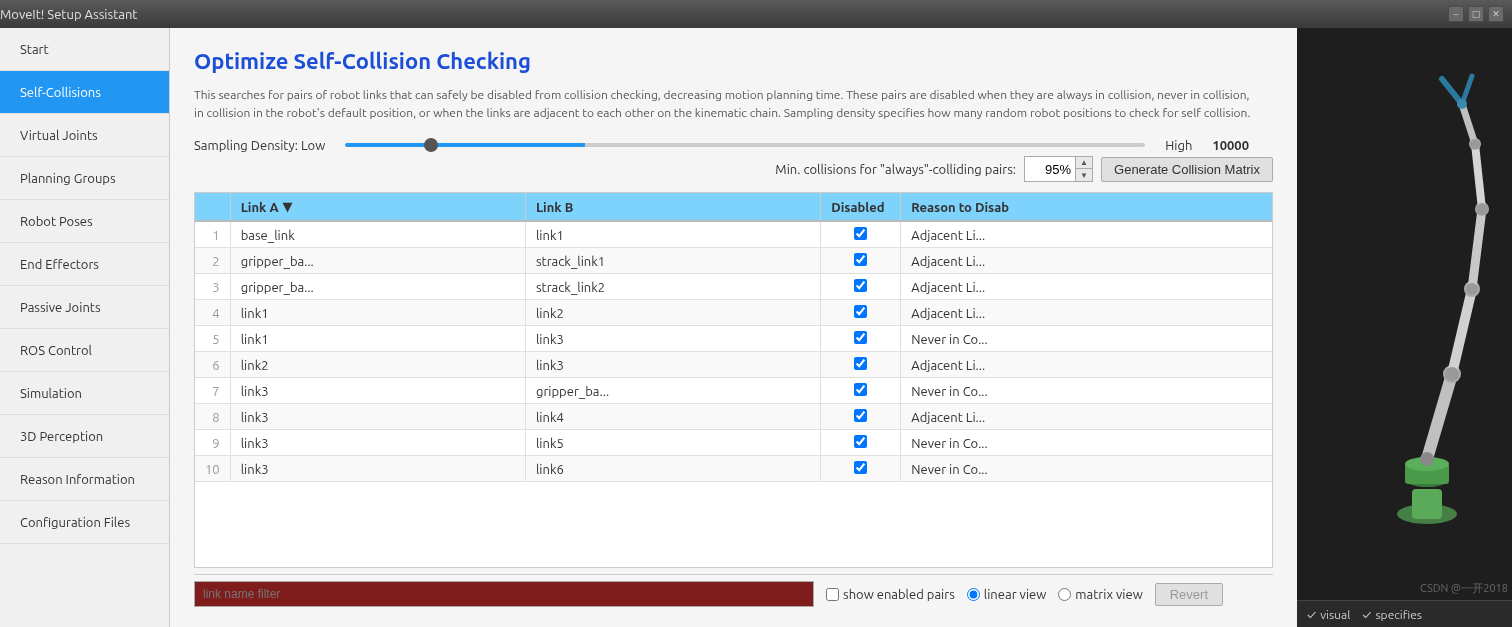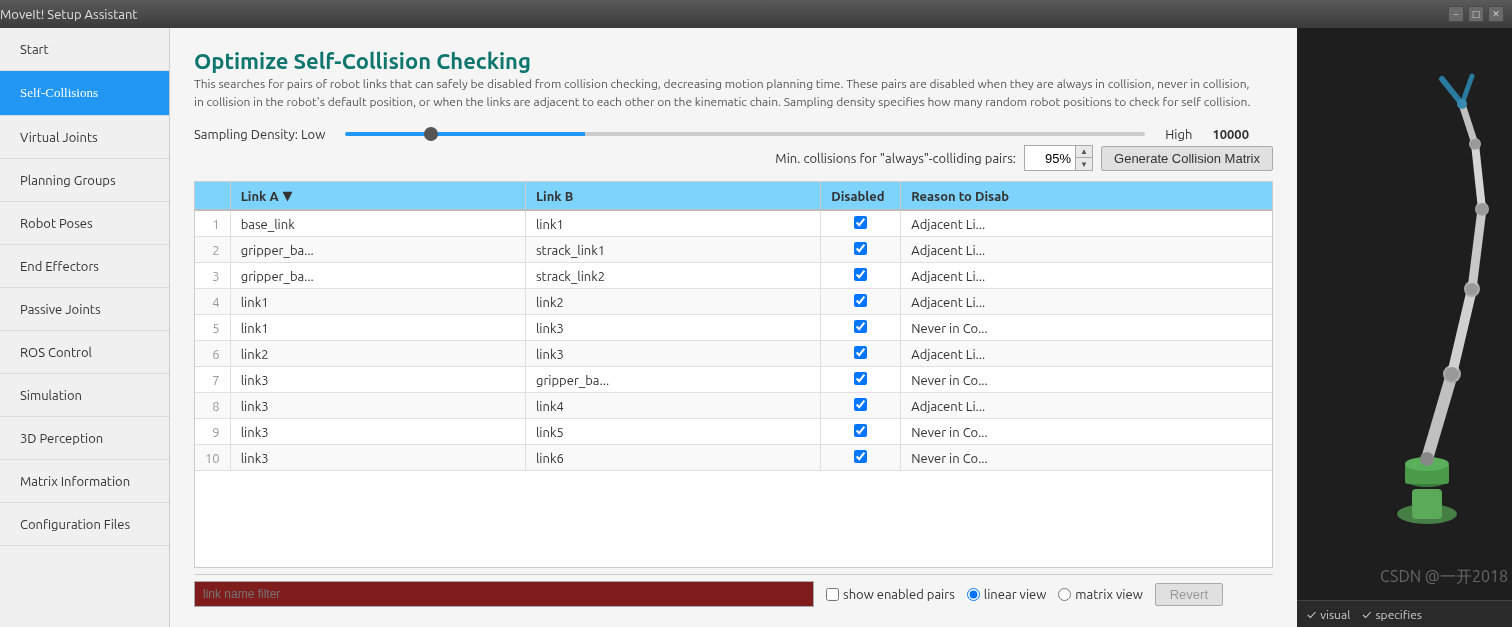--- a/index.html
+++ b/index.html
@@ -57,36 +57,35 @@
     .sidebar-item {
       padding: 14px 20px;
       border-bottom: 1px solid #ddd;
       cursor: pointer;
       color: #333;
       font-size: 13px;
     }
     .sidebar-item.active {
       background: #2196F3;
       color: white;
-      font-family: Liberation Serif, serif;
     }
     
     .content-area {
       flex: 1;
       background: #f5f5f5;
       padding: 20px 24px;
       overflow-y: auto;
       display: flex;
       flex-direction: column;
     }
     .page-title {
       font-size: 22px;
       font-weight: bold;
-      color: #0f766e;
-      margin-bottom: 2px;
+      color: #1d4ed8;
+      margin-bottom: 13px;
     }
     .page-description {
       font-size: 12px;
       color: #555;
       line-height: 1.5;
       margin-bottom: 16px;
       max-width: 1060px;
     }
     
     .sampling-row {
@@ -303,23 +302,23 @@
       gap: 4px;
       color: #ccc;
       font-size: 12px;
     }
     .checkmark-box {
       color: #ccc;
       font-size: 13px;
     }
     .watermark {
       position: absolute;
-      bottom: 12px;
+      bottom: 4px;
       right: 4px;
-      font-size: 16px;
+      font-size: 11px;
       color: #666;
     }
   </style>
 </head>
 <body>
 
 <div class="titlebar">
   <span>MoveIt! Setup Assistant</span>
   <div class="titlebar-buttons">
     <div class="titlebar-btn">–</div>
@@ -355,21 +354,21 @@
     <div class="sidebar-item">
       <span>ROS Control</span>
     </div>
     <div class="sidebar-item">
       <span>Simulation</span>
     </div>
     <div class="sidebar-item">
       <span>3D Perception</span>
     </div>
     <div class="sidebar-item">
-      <span>Matrix Information</span>
+      <span>Reason Information</span>
     </div>
     <div class="sidebar-item">
       <span>Configuration Files</span>
     </div>
   </div>
 
   <div class="content-area">
     <div class="page-title">Optimize Self-Collision Checking</div>
     <div class="page-description">This searches for pairs of robot links that can safely be disabled from collision checking, decreasing motion planning time. These pairs are disabled when they are always in collision, never in collision, in collision in the robot's default position, or when the links are adjacent to each other on the kinematic chain. Sampling density specifies how many random robot positions to check for self collision.</div>
 

